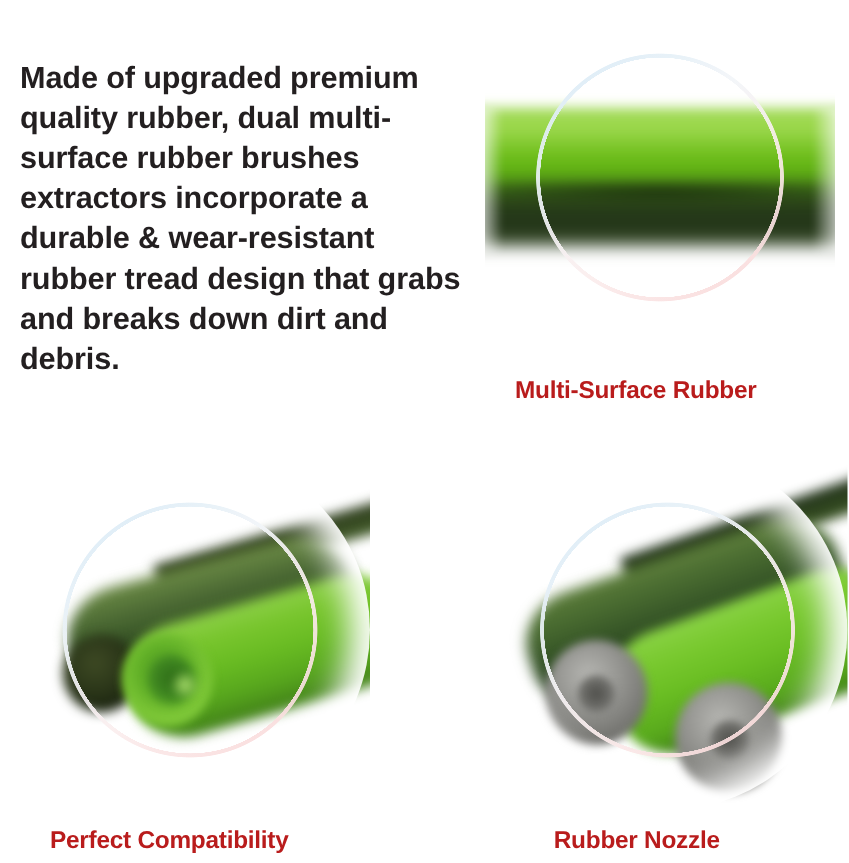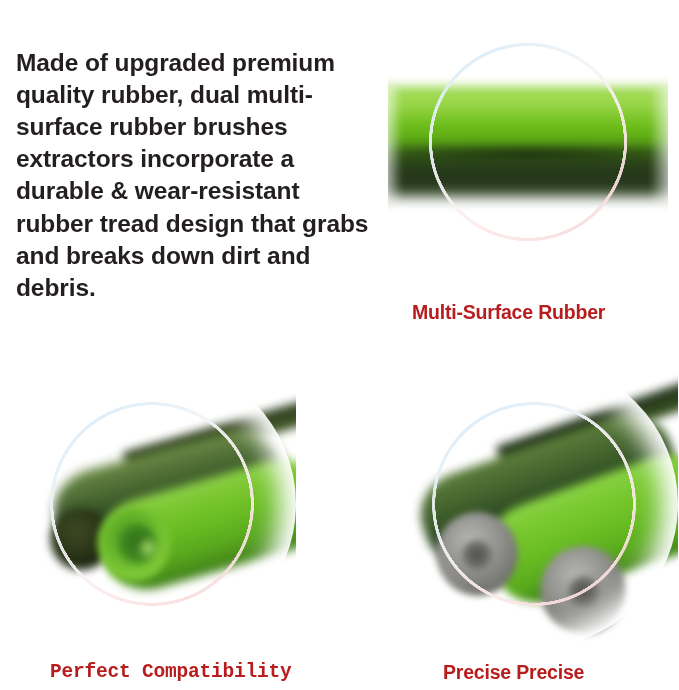--- a/index.html
+++ b/index.html
@@ -174,30 +174,30 @@
       <div class="rollA bl-dark"></div>
       <div class="bl-darkcap"></div>
       <div class="rollB bl-green"></div>
       <div class="bl-greencap"></div>
       <div class="bl-greenhole"></div>
       <div class="bl-hl"></div>
       <div class="vig"></div>
     </div>
     <div class="ring" style="width:288px;height:288px;"></div>
   </div>
-  <div class="cap" style="left:50px;top:661px;font-family:Liberation Mono, monospace;">Perfect Compatibility</div>
+  <div class="cap" style="left:40px;top:661px;">Perfect Compatibility</div>
 
   <div class="tile" style="left:390px;top:360px;width:288px;height:288px;">
     <div class="photo">
       <div class="br-topedge"></div>
       <div class="rollA br-dark"></div>
       <div class="rollB br-green"></div>
       <div class="hub br-hub1"></div>
       <div class="hub-in br-hub1-in"></div>
       <div class="hub br-hub2"></div>
       <div class="hub-in br-hub2-in"></div>
       <div class="vig"></div>
     </div>
     <div class="ring" style="width:288px;height:288px;"></div>
   </div>
-  <div class="cap" style="left:443px;top:661px;">Precise Precise</div>
+  <div class="cap" style="left:443px;top:661px;">Rubber Nozzle</div>
 
 </div>
 
 </body></html>

